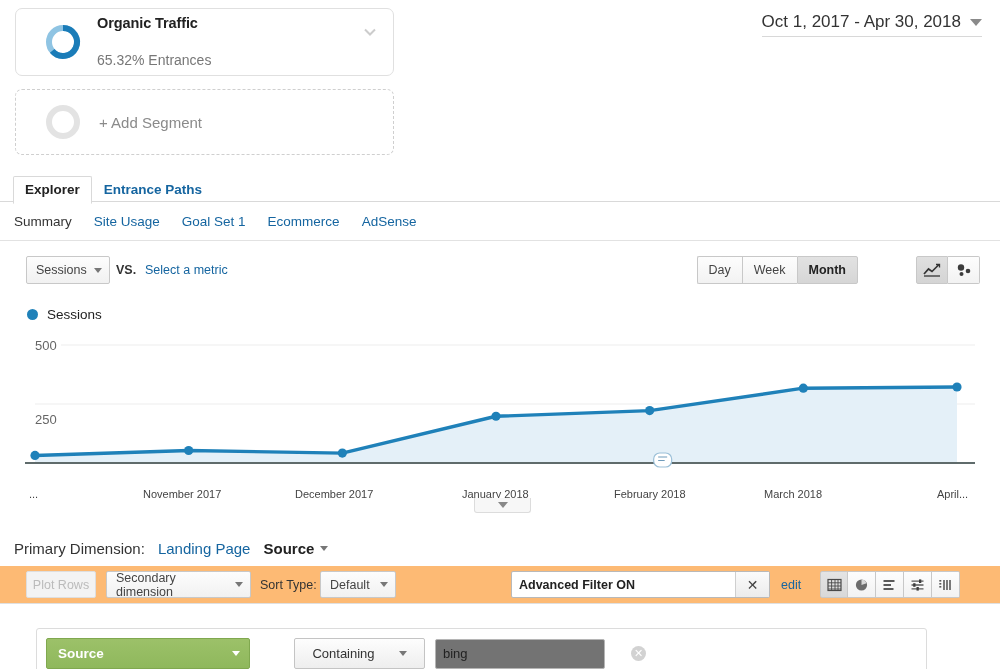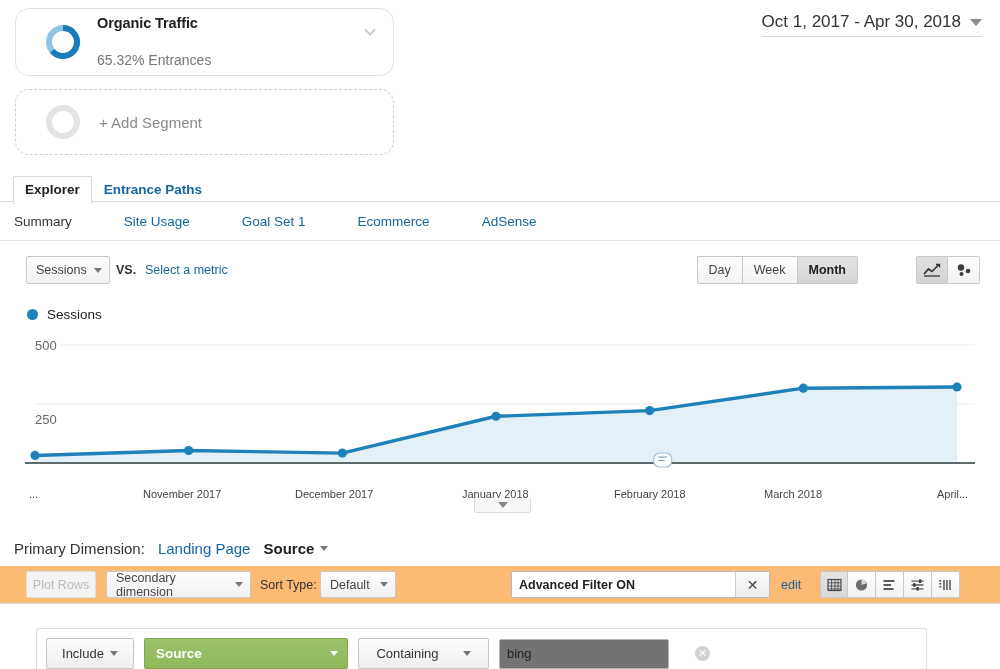--- a/index.html
+++ b/index.html
@@ -10,21 +10,21 @@
     font-family: "Liberation Sans", sans-serif;
     color: #000;
     overflow: hidden;
   }
   .page { position: relative; width: 1000px; height: 669px; }
 
   
   .segments { position: absolute; left: 15px; top: 8px; width: 960px; }
   .seg-card {
     width: 379px; height: 68px;
-    border: 1px solid #e0e0e0; border-radius: 14px;
+    border: 1px solid #e0e0e0; border-radius: 7px;
     background: #fff; position: relative;
     display: flex; align-items: center;
   }
   .seg-card.dashed { border: 1px dashed #cfcfcf; height: 66px; margin-top: 13px; }
   .donut { width: 40px; height: 40px; margin-left: 27px; flex: none; position: relative; }
   .donut svg { display:block; }
   .seg-text { margin-left: 14px; line-height: 1.25; }
   .seg-title { font-size: 14.5px; color: #222; font-weight: 700; letter-spacing: -0.1px; }
   .seg-sub { font-size: 14px; color: #777; margin-top: 20px; }
   .seg-chevron {
@@ -65,21 +65,21 @@
     border-radius: 2px 2px 0 0;
   }
   .tab.link { color: #1565a0; }
 
   .subtabs {
     position: absolute; left: 14px; top: 214px;
     display: flex; align-items: baseline; gap: 22px;
     font-size: 13.5px;
   }
   .subtab.active { color: #333; }
-  .subtab.link { color: #1565a0; margin-left: 30px; }
+  .subtab.link { color: #1565a0; }
   .subrow-line { position:absolute; left:0; top:240px; width:1000px; border-bottom:1px solid #e2e2e2; }
 
   
   .ctlrow { position: absolute; left: 0; top: 256px; width: 1000px; height: 36px; }
   .btn {
     background: linear-gradient(#fdfdfd,#f1f1f1);
     border: 1px solid #c8c8c8; border-radius: 2px;
     font-size: 12.5px; color: #444;
     display: inline-flex; align-items: center; justify-content: center;
     height: 28px; padding: 0 9px; cursor: pointer;
@@ -203,21 +203,21 @@
   .fb-include { width: 88px; justify-content: center; }
   .fb-source {
     width: 204px; height: 31px;
     background: linear-gradient(#9cc169,#8fb85c);
     border: 1px solid #80a84f; border-radius: 2px;
     color: #fff; font-size: 13.5px; font-weight: 700;
     display: flex; align-items: center; justify-content: space-between;
     padding: 0 9px 0 11px; cursor: pointer;
   }
   .fb-source .tiny-caret { border-top-color: #fff; }
-  .fb-containing { width: 131px; justify-content: center; gap: 18px; }
+  .fb-containing { width: 131px; justify-content: center; gap: 18px; margin-left: 34px; }
   .fb-input {
     width: 170px; height: 30px;
     border: 1px solid #b5b5b5; border-radius: 2px; background: #737373;
     font-size: 13px; color: #222;
     padding: 0 7px;
     font-family: "Liberation Sans", sans-serif;
   }
   .fb-remove {
     width: 15px; height: 15px; border-radius: 50%;
     background: #d2d2d2; color: #fff;
@@ -421,24 +421,20 @@
           <rect x="5.2" y="2" width="1.6" height="10" fill="#5a5a5a"></rect>
           <rect x="8.2" y="2" width="1.6" height="10" fill="#5a5a5a"></rect>
           <rect x="11.2" y="2" width="1.6" height="10" fill="#5a5a5a"></rect>
         </svg>
       </div>
     </div>
   </div>
 
   <div class="fbuilder">
     <div class="fb-inner">
-      <div class="fb-btn fb-include">
-        <span>Include</span>
-        <span class="tiny-caret"></span>
-      </div>
       <div class="fb-source">
         <span>Source</span>
         <span class="tiny-caret"></span>
       </div>
       <div class="fb-btn fb-containing">
         <span>Containing</span>
         <span class="tiny-caret"></span>
       </div>
       <input class="fb-input" type="text" value="bing" style="">
       <div class="fb-remove">✕</div>

